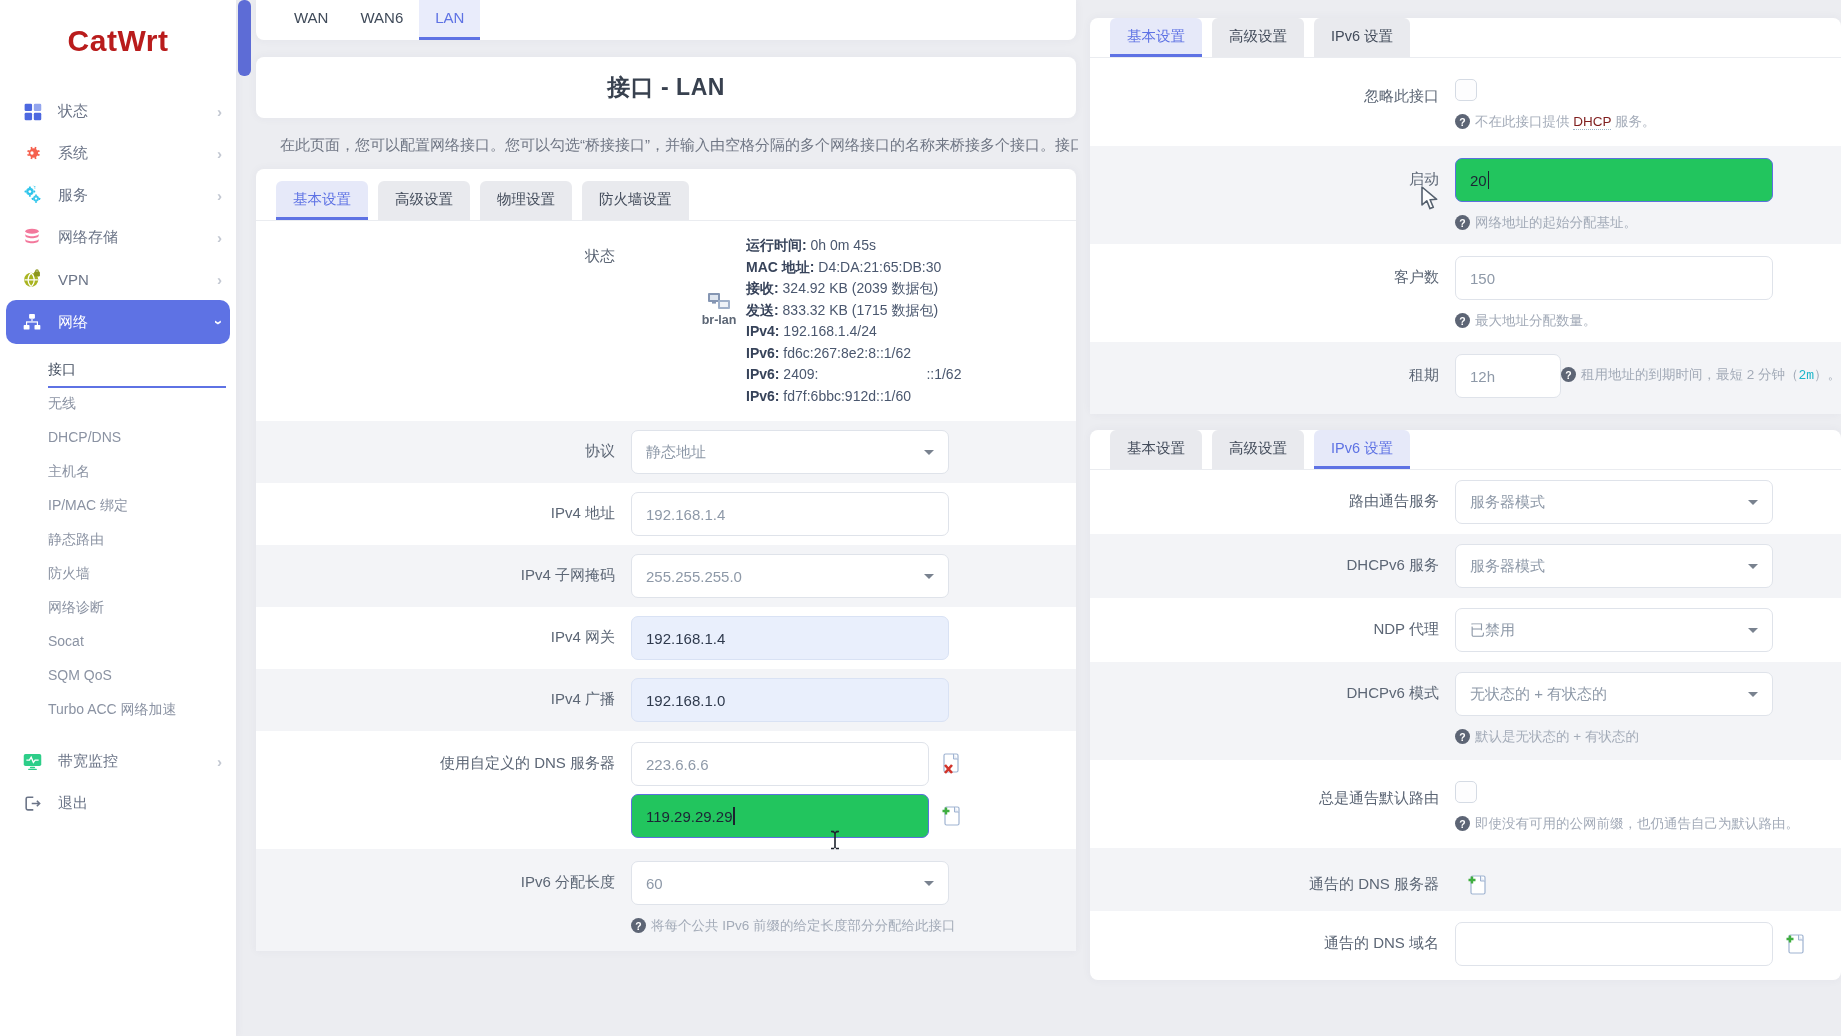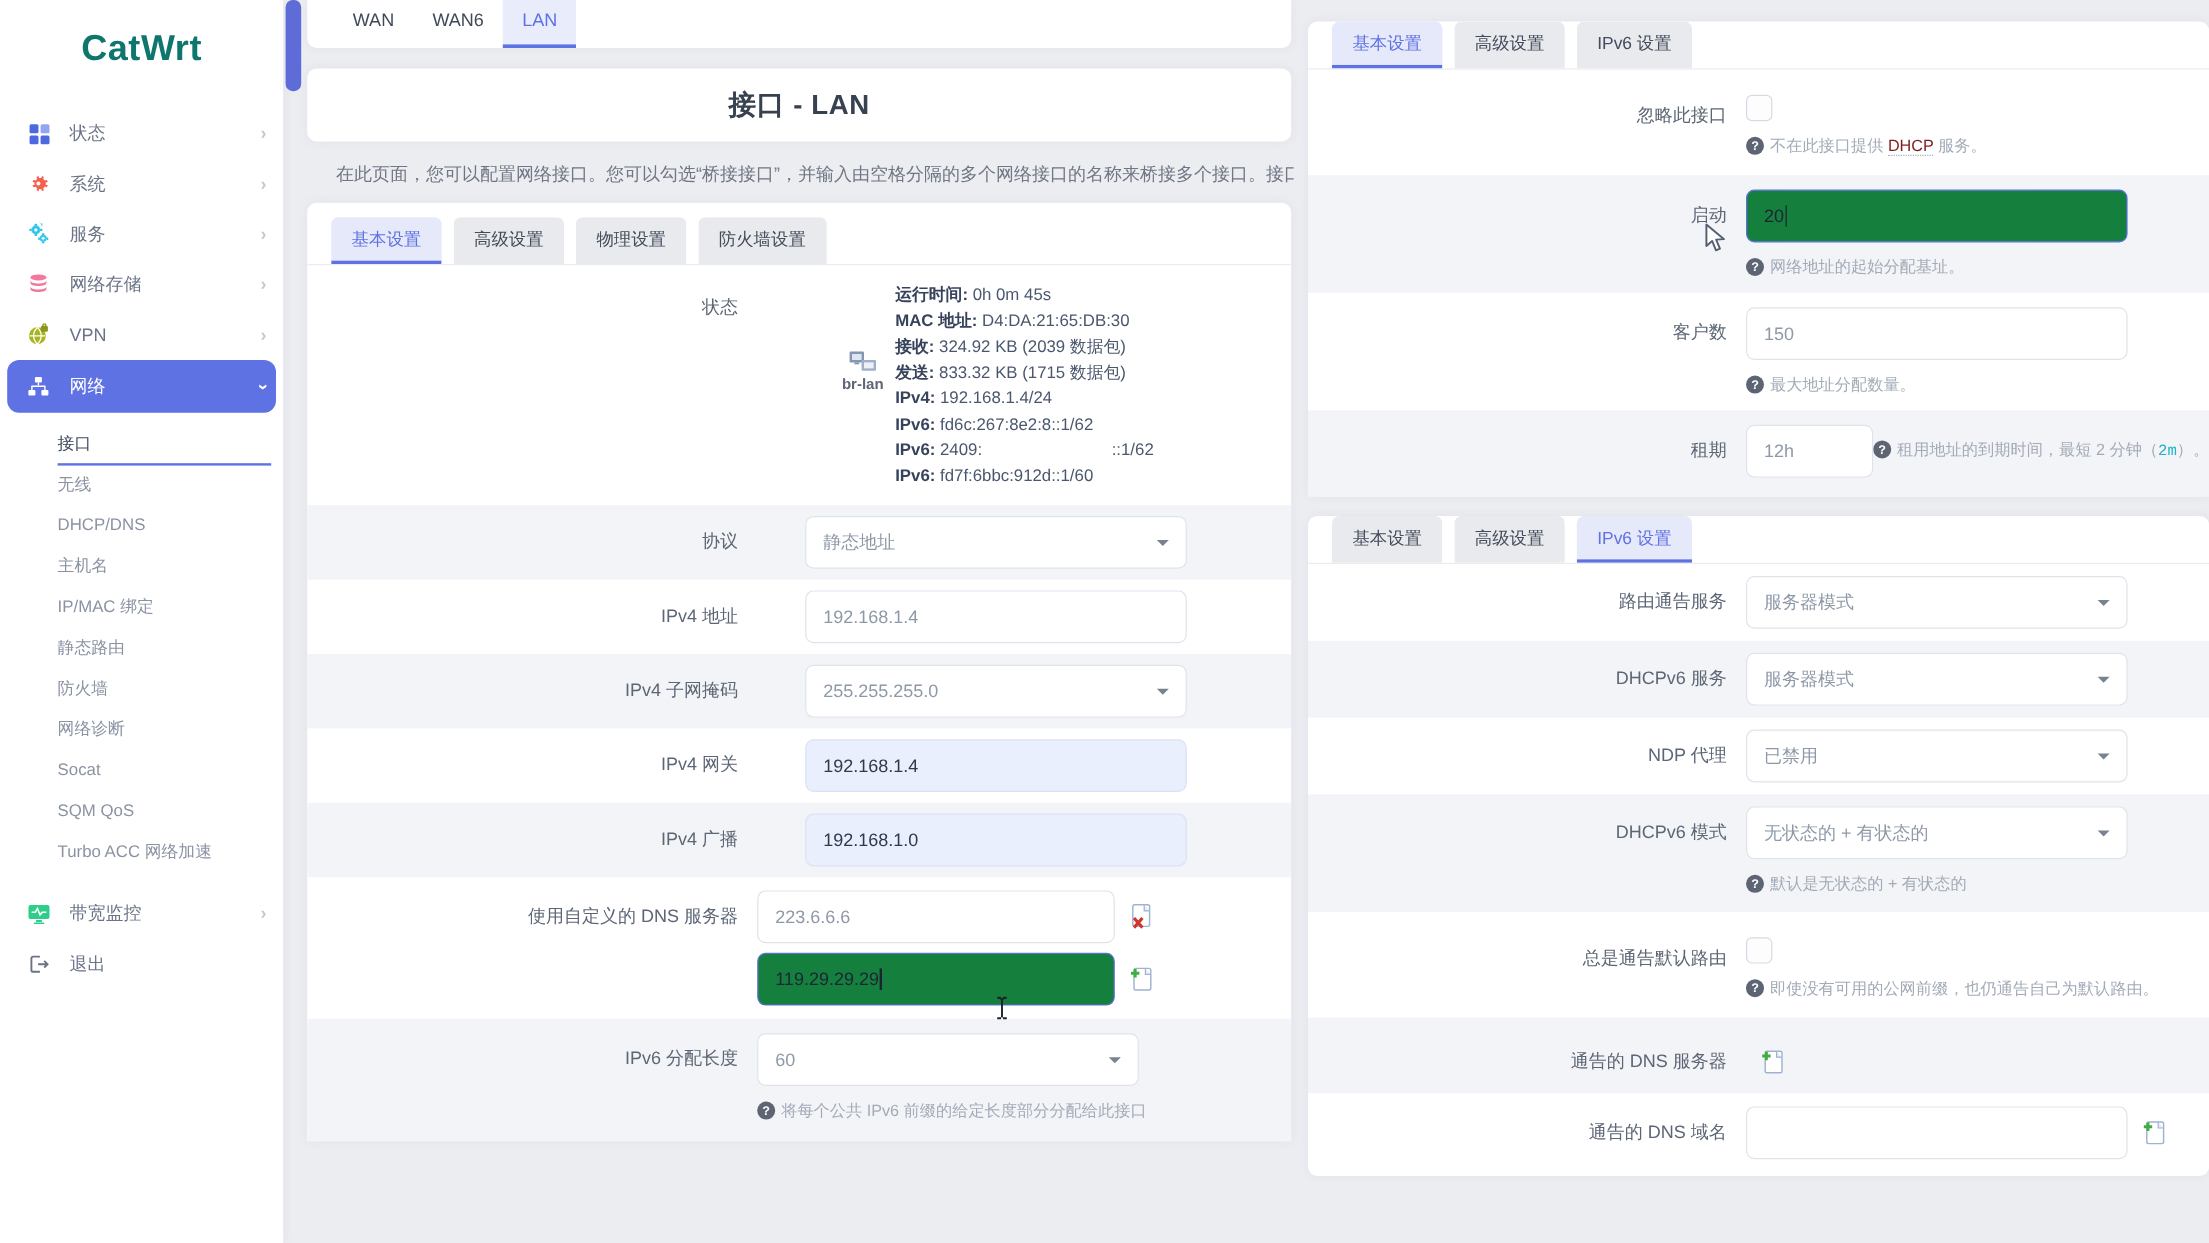--- a/index.html
+++ b/index.html
@@ -4,21 +4,21 @@
 <style>
   * { margin:0; padding:0; box-sizing:border-box; }
   html,body { width:1841px; height:1036px; }
   body {
     font-family:"Liberation Sans","DejaVu Sans",sans-serif;
     background:#ecedf1; color:#4a576e; overflow:hidden; position:relative;
   }
   
   .sidebar { position:absolute; left:0; top:0; width:236px; height:1036px; background:#fff;
              box-shadow:2px 0 8px rgba(50,50,93,.04); z-index:2; }
-  .logo { text-align:center; padding-top:24px; font-size:30px; font-weight:800; color:#0f766e; letter-spacing:.5px; }
+  .logo { text-align:center; padding-top:24px; font-size:30px; font-weight:800; color:#b91c1c; letter-spacing:.5px; }
   .menu { margin-top:32px; }
   .m-item { display:flex; align-items:center; height:42px; padding:0 14px 0 20px; color:#6b7487; font-size:15px; cursor:pointer; }
   .m-item .m-icon { width:24px; height:24px; margin-right:14px; display:inline-flex; align-items:center; justify-content:center; }
   .m-item .m-label { flex:1; }
   .chev { color:#c3c8d2; font-size:15px; font-weight:bold; }
   .m-item.active { background:#5e72e4; color:#fff; border-radius:10px; margin:0 6px; padding:0 8px 0 14px; height:44px; }
   .m-item.active .chev { color:#fff; transform:rotate(90deg); }
   .submenu { padding:10px 0 4px 0; }
   .s-item { height:34px; line-height:30px; margin:0 10px 0 48px; color:#8b93a3; font-size:14px; cursor:pointer; }
   .s-item.active { color:#3f4a5c; border-bottom:2px solid #5e72e4; }
@@ -31,21 +31,21 @@
   .tab { padding:9px 17px 8px; font-size:14.5px; color:#434c5b; background:#e9eaee; border-radius:6px 6px 0 0;
          margin-right:10px; border-bottom:3px solid transparent; cursor:pointer; white-space:nowrap; }
   .tab.active { background:#e6e9f9; color:#5e72e4; border-bottom-color:#5e72e4; }
   .row { display:flex; }
   .row.alt { background:#f3f4f7; }
   .flabel { width:375px; text-align:right; padding-right:16px; padding-top:12px; color:#5c6675; font-size:15px; flex:none; }
   .ffield { width:330px; flex:none; }
   .tbox { width:318px; height:44px; border:1px solid #dfe3ea; border-radius:7px; background:#fff;
           display:flex; align-items:center; padding:0 14px; font-size:15px; color:#8e99a8; position:relative; }
   .tbox.hl { background:#e9effc; border-color:#d9e2f4; color:#2f3a4d; }
-  .tbox.focus { background:#15803d; border-color:#5c70de; color:#1c2535; }
+  .tbox.focus { background:#22c55e; border-color:#5c70de; color:#1c2535; }
   .tbox .caret-line { display:inline-block; width:1.5px; height:18px; background:#1c2330; margin-left:1px; }
   .sel .arrow { position:absolute; right:14px; top:19px; width:0; height:0;
                 border-left:5px solid transparent; border-right:5px solid transparent; border-top:5.5px solid #79828f; }
   .help { margin-top:12px; font-size:13.5px; color:#a3abb8; display:flex; align-items:flex-start; white-space:nowrap; }
   .q-icon { width:15px; height:15px; border-radius:50%; background:#5d6575; color:#fff; font-size:10.5px; font-weight:bold;
             display:inline-flex; align-items:center; justify-content:center; margin-right:5px; flex:none; margin-top:1px; }
   .dotted { border-bottom:1px dotted #9eb4c6; color:#7f1d1d; }
   .code-teal { color:#1fb5c9; font-family:"Liberation Mono","DejaVu Sans Mono",monospace; font-size:13px; }
   .checkbox { width:22px; height:22px; border:1px solid #d5dbe4; border-radius:5px; background:#fdfdfe; margin-top:11px; cursor:pointer; }
   .entry-icon { width:20px; height:22px; margin-left:12px; flex:none; cursor:pointer; }
@@ -58,21 +58,21 @@
   .title-card { margin-top:17px; padding:15px 24px;text-align:center; }
   .page-title { font-size:23px; font-weight:bold; color:#38414f; letter-spacing:.5px; }
   .desc { margin:18px 0 0 2px; padding-left:22px; font-size:15px; color:#6f7684; white-space:nowrap; overflow:hidden; width:820px; }
   .main-card { margin-top:14px; border-radius:8px 8px 0 0; padding-top:12px; overflow:hidden; }
   
   .row-status { padding:14px 0; }
   .st-iconcol { margin-left:67px; width:42px; text-align:center; padding-top:56px; flex:none; font-size:12.5px; color:#5c6675;font-weight:bold; }
   .st-lines { margin-left:6px; font-size:14px; line-height:21.5px; color:#4a576e; }
   .st-lines b { color:#37435a; }
   .redact { display:inline-block; width:108px; height:10px; }
-  .frow { padding:9px 0;gap:40px; }
+  .frow { padding:9px 0; }
   .frow-dns { padding:11px 0; }
   .dns-stack { display:flex; flex-direction:column; gap:8px; }
   .dns-line { display:flex; align-items:center; }
   .frow-assign { padding:12px 0 16px; }
   
   .col-right { position:absolute; left:1090px; top:0; width:751px; }
   .col-right .card { border-radius:8px; }
   .card1 { margin-top:18px; }
   .card2 { margin-top:16px; }
   .col-right .flabel { width:365px; }

